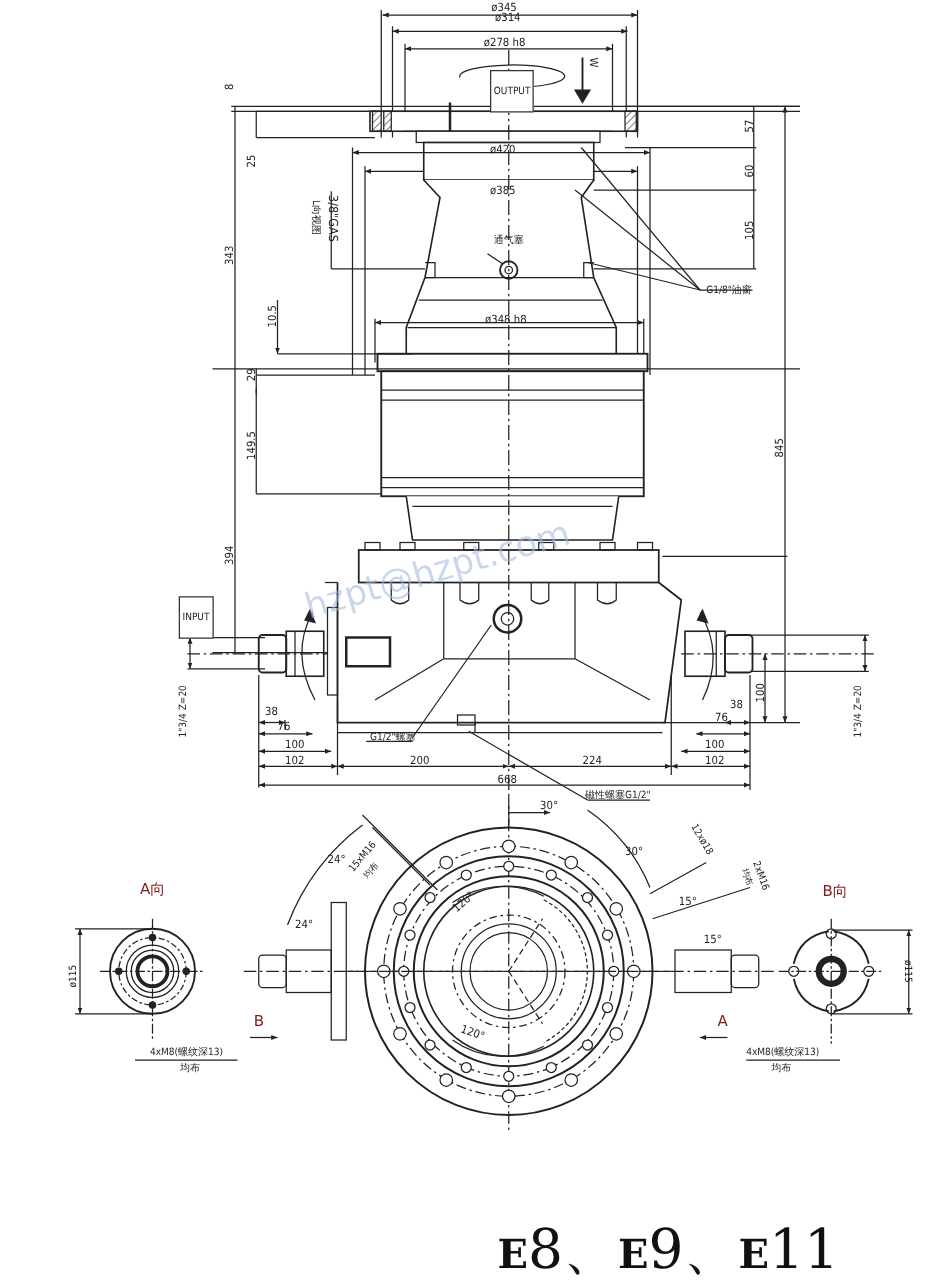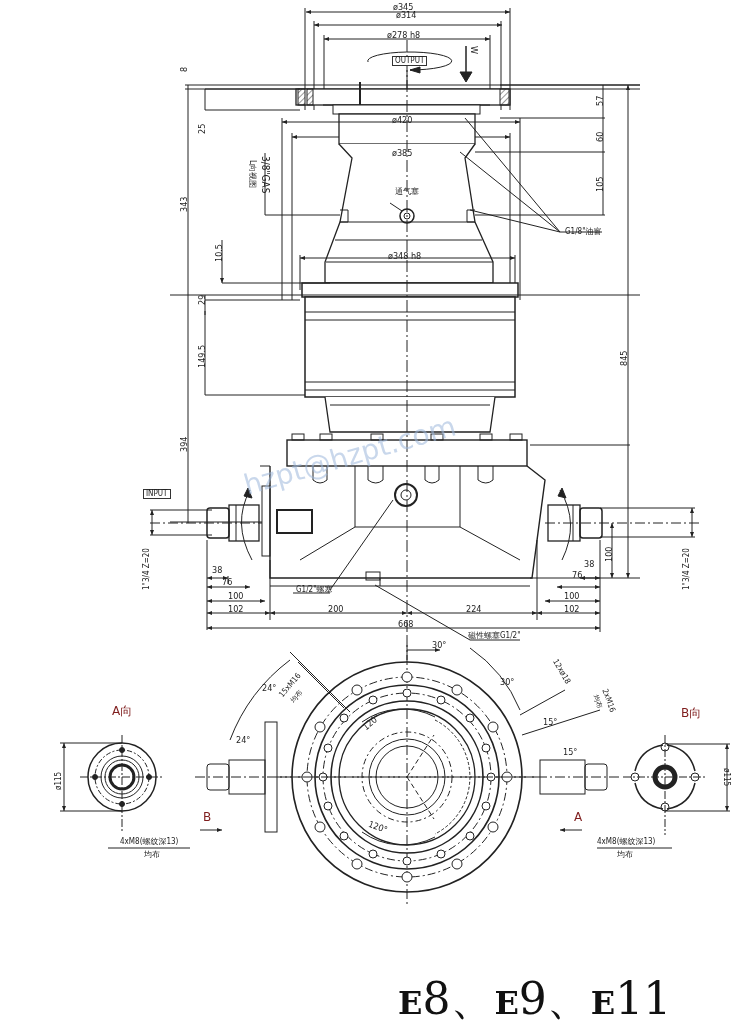--- a/index.html
+++ b/index.html
@@ -1,21 +1,21 @@
 <!DOCTYPE html>
 <html><head>
 <meta charset="utf-8">
 <style>
   html, body { margin: 0; padding: 0; background: #ffffff; }
   body { width: 752px; height: 1024px; position: relative; overflow: hidden; font-family: "DejaVu Sans", sans-serif; }
   #drawing { position: absolute; left: 0; top: 0; width: 752px; height: 1024px; }
   .lbl { position: absolute; color: #222; font-family: "DejaVu Sans Condensed", "DejaVu Sans", sans-serif; font-size: 9px; line-height: 1; white-space: nowrap; }
   .lbl.v { transform: rotate(-90deg); transform-origin: left top; }
   .lbl.v90 { transform: rotate(90deg); transform-origin: left top; }
-  .boxed { border: 1px solid #333; padding: 0 2px; background: #fff; }
+  .boxed { border: 1px solid #333; padding: 12px 2px; background: #fff; }
   .title { position: absolute; left: 398px; top: 970px; font-family: "DejaVu Serif", serif; color: #111; font-size: 44px; letter-spacing: 0px; white-space: nowrap; }
   .title .e { font-weight: bold; font-size: 32px; }
   .watermark { position: absolute; left: 240px; top: 470px; font-size: 28px; color: #9db8dc; opacity: 0.55; transform: rotate(-16deg); transform-origin: left top; font-family: "DejaVu Sans", sans-serif; white-space: nowrap; }
   .view-lbl { position: absolute; font-size: 12px; color: #7f1d1d; }
 </style>
 </head>
 <body>
 
 <div id="drawing">
 <svg width="752" height="1024" viewBox="0 0 752 1024" xmlns="http://www.w3.org/2000/svg">
@@ -322,21 +322,21 @@
 <span class="lbl v" style="left:198px;top:305px;">29</span>
 <span class="lbl v" style="left:198px;top:368px;">149.5</span>
 <span class="lbl v" style="left:180px;top:452px;">394</span>
 
 <span class="lbl v" style="left:596px;top:106px;">57</span>
 <span class="lbl v" style="left:596px;top:142px;">60</span>
 <span class="lbl v" style="left:596px;top:192px;">105</span>
 <span class="lbl v" style="left:620px;top:366px;">845</span>
 <span class="lbl v" style="left:605px;top:562px;">100</span>
 
-<span class="lbl boxed" style="left:143px;top:489px;font-size:8px;">INPUT</span>
+<span class="lbl boxed" style="left:143px;top:477px;font-size:8px;">INPUT</span>
 <span class="lbl v" style="left:143px;top:590px;font-size:8px;">1"3/4 Z=20</span>
 <span class="lbl v" style="left:683px;top:590px;font-size:8px;">1"3/4 Z=20</span>
 
 <span class="lbl" style="left:212px;top:566px;">38</span>
 <span class="lbl" style="left:222px;top:578px;">76</span>
 <span class="lbl" style="left:228px;top:592px;">100</span>
 <span class="lbl" style="left:228px;top:605px;">102</span>
 <span class="lbl" style="left:584px;top:560px;">38</span>
 <span class="lbl" style="left:572px;top:571px;">76</span>
 <span class="lbl" style="left:564px;top:592px;">100</span>
@@ -357,21 +357,21 @@
 <span class="lbl" style="left:362px;top:718px;transform:rotate(-40deg);">120°</span>
 <span class="lbl" style="left:368px;top:823px;transform:rotate(20deg);">120°</span>
 
 <span class="lbl" style="left:278px;top:694px;font-size:8px;transform:rotate(-50deg);transform-origin:left top;">15xM16</span>
 <span class="lbl" style="left:290px;top:700px;font-size:7px;transform:rotate(-50deg);transform-origin:left top;">均布</span>
 <span class="lbl" style="left:558px;top:658px;font-size:8px;transform:rotate(60deg);transform-origin:left top;">12xø18</span>
 <span class="lbl" style="left:608px;top:688px;font-size:8px;transform:rotate(70deg);transform-origin:left top;">2xM16</span>
 <span class="lbl" style="left:598px;top:694px;font-size:7px;transform:rotate(70deg);transform-origin:left top;">均布</span>
 
 <span class="view-lbl" style="left:112px;top:703px;">A向</span>
-<span class="view-lbl" style="left:658px;top:705px;margin-left:23px;">B向</span>
+<span class="view-lbl" style="left:658px;top:705px;">B向</span>
 <span class="view-lbl" style="left:203px;top:810px;">B</span>
 <span class="view-lbl" style="left:574px;top:810px;">A</span>
 
 <span class="lbl v" style="left:55px;top:790px;font-size:8px;">ø115</span>
 <span class="lbl" style="left:120px;top:838px;font-size:8px;">4xM8(螺纹深13)</span>
 <span class="lbl" style="left:144px;top:851px;font-size:8px;">均布</span>
 <span class="lbl v90" style="left:730px;top:768px;font-size:8px;">ø115</span>
 <span class="lbl" style="left:597px;top:838px;font-size:8px;">4xM8(螺纹深13)</span>
 <span class="lbl" style="left:617px;top:851px;font-size:8px;">均布</span>
 

